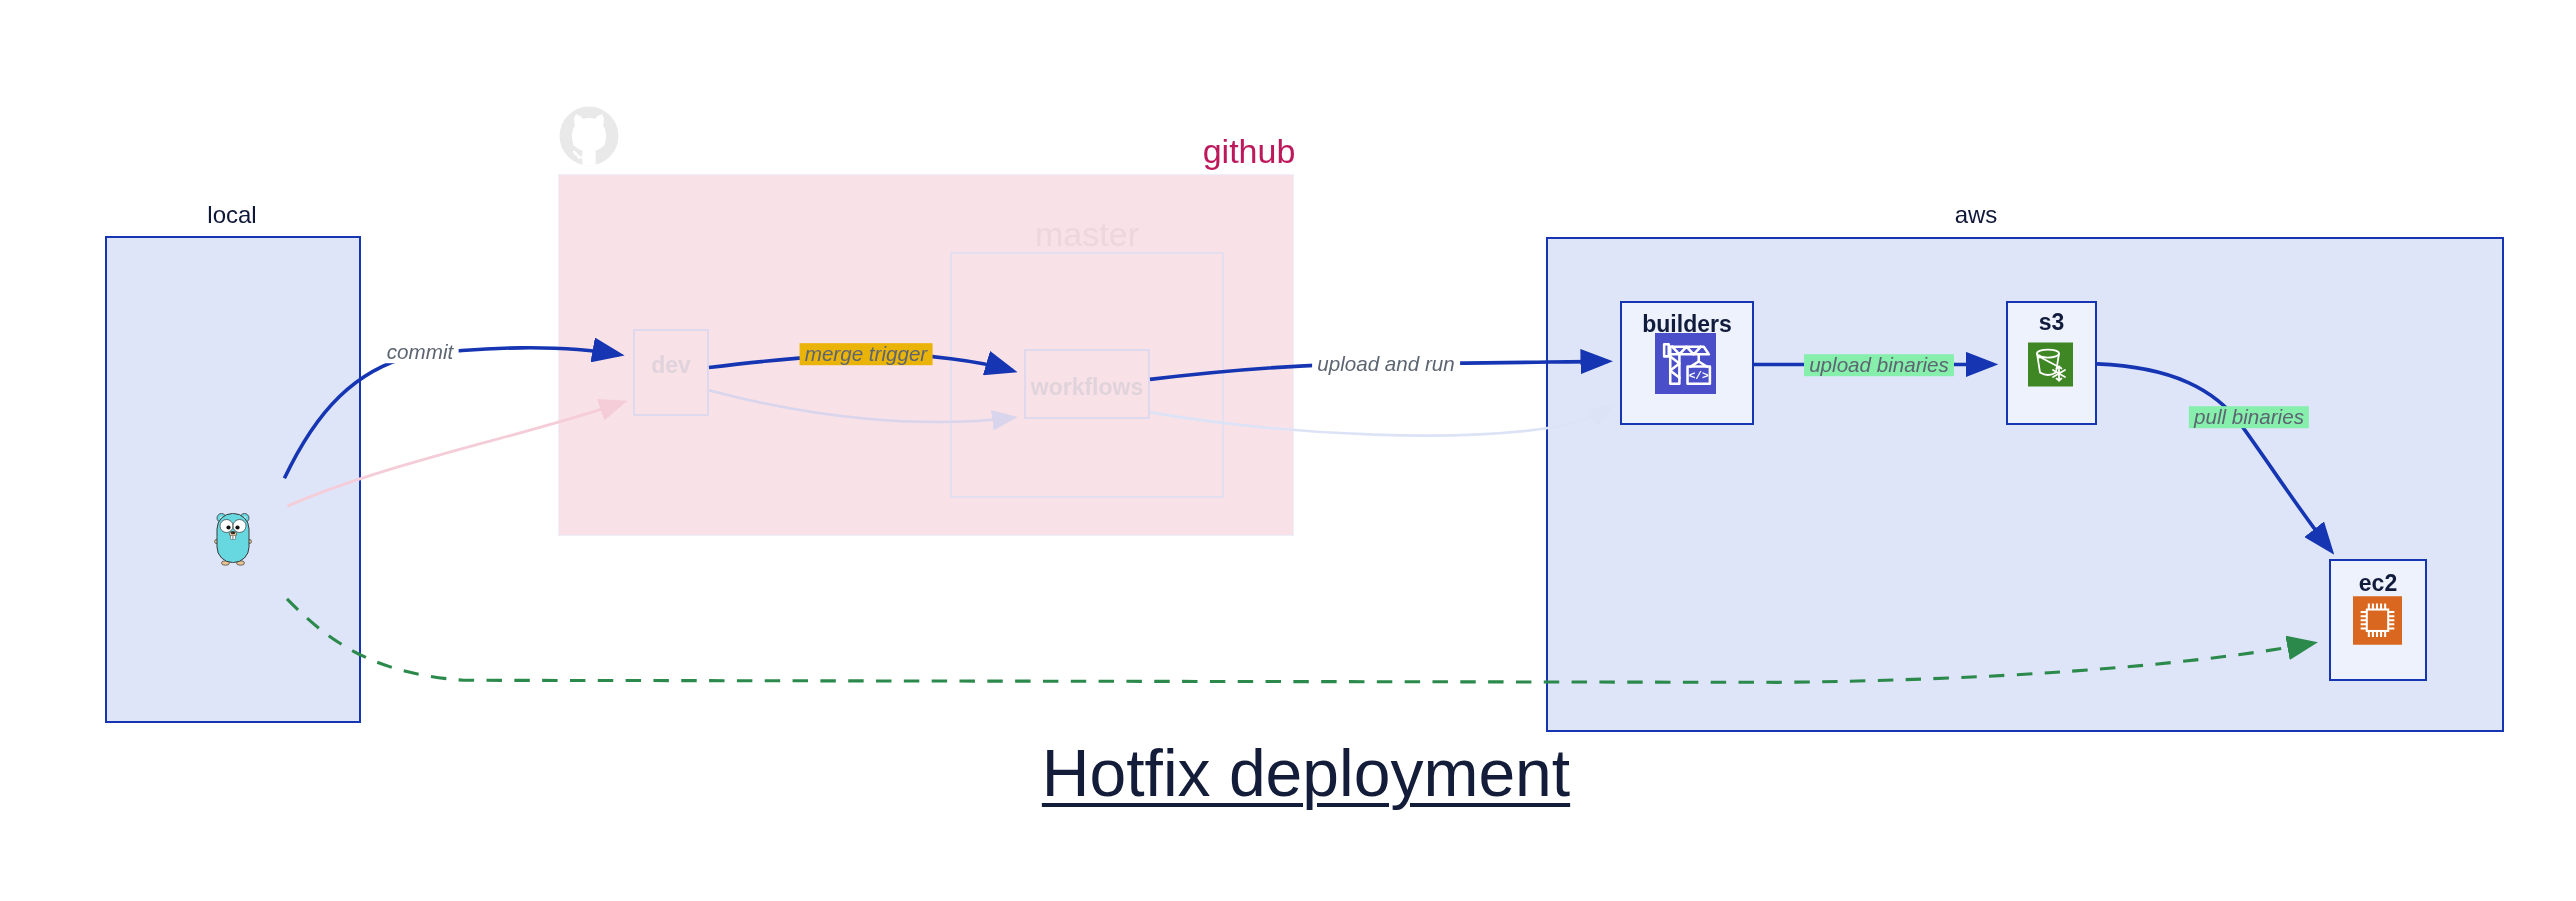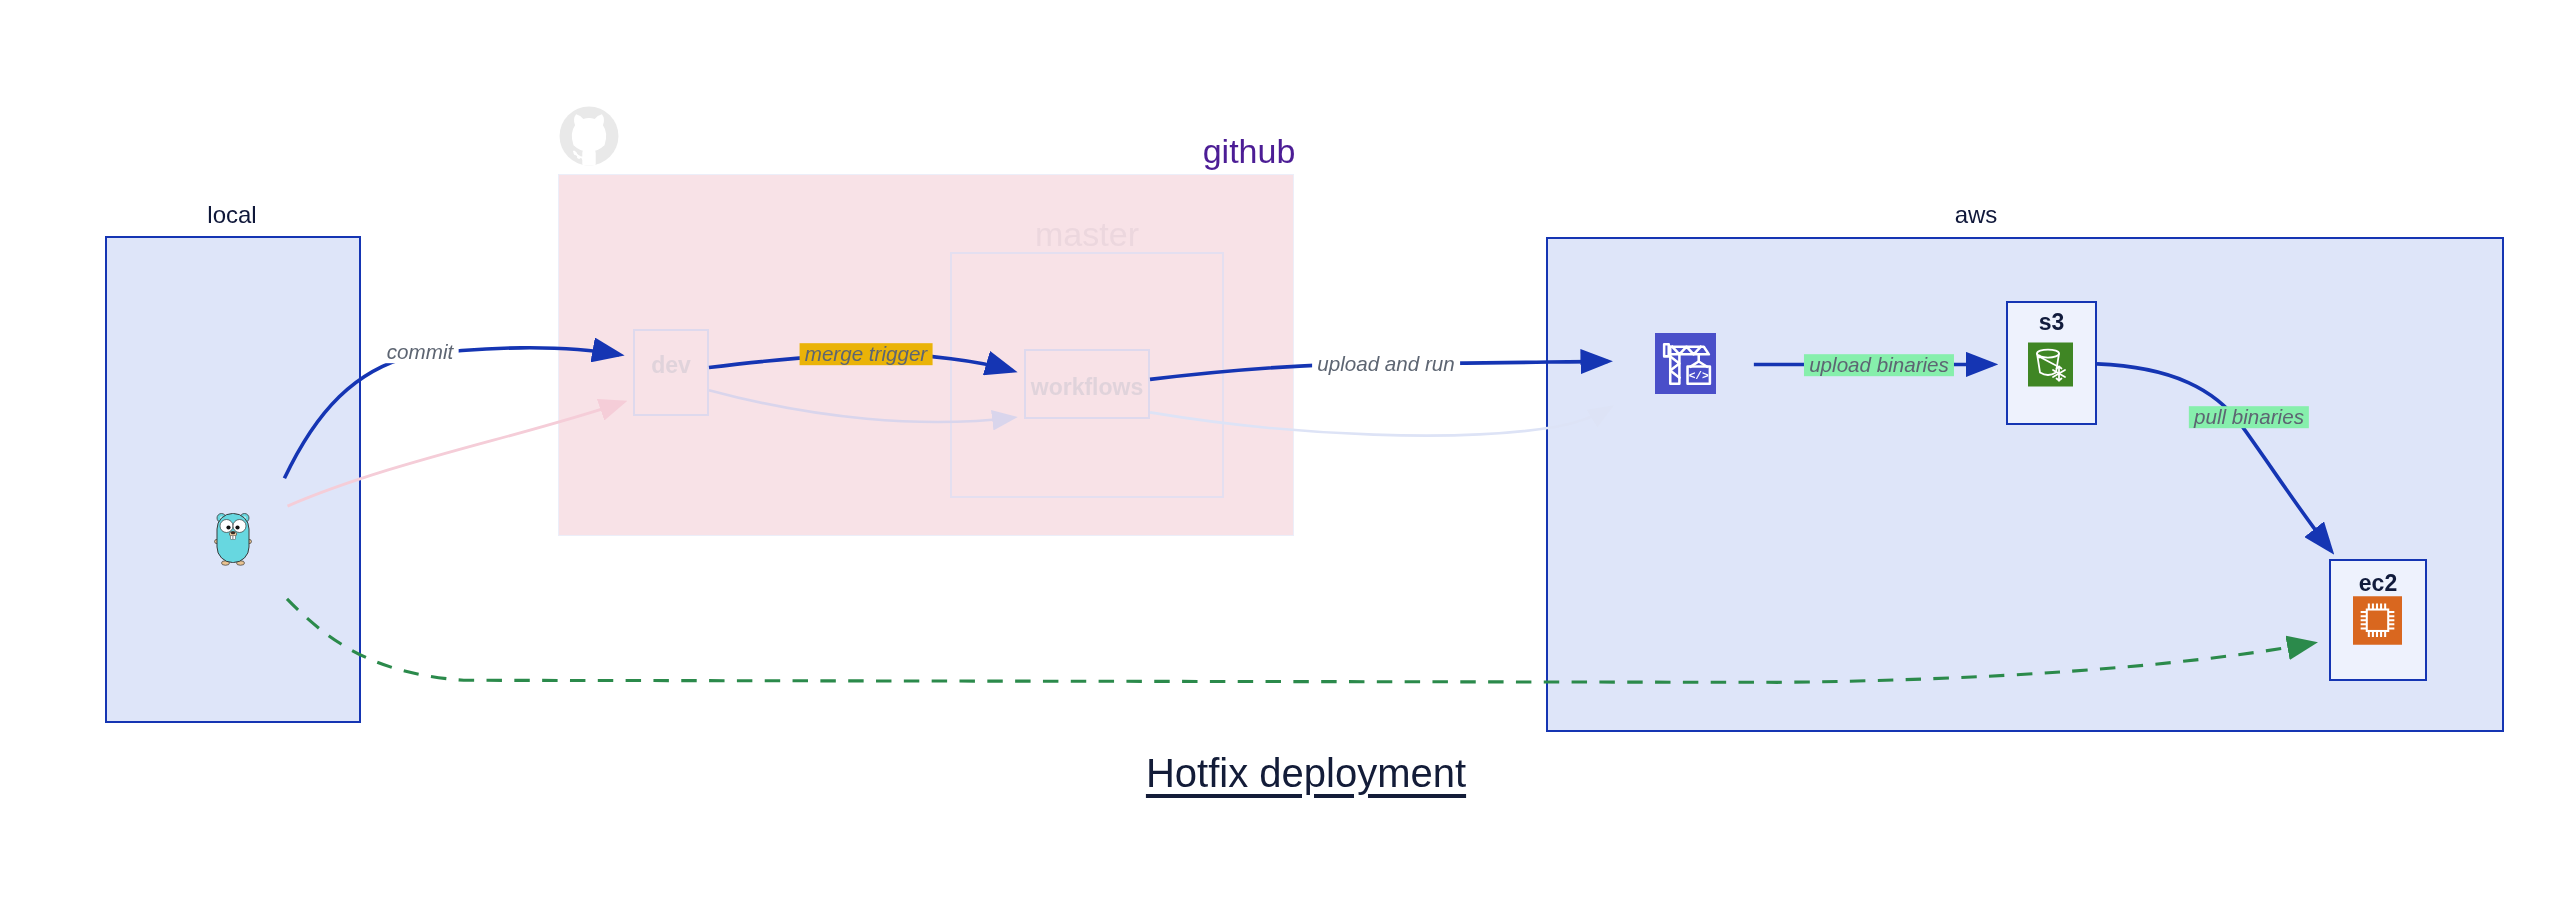--- a/index.html
+++ b/index.html
@@ -17,21 +17,21 @@
   .container.github{
     background:#f8e2e7;border:1.5px solid #eceef9;
   }
   .container.master{
     background:transparent;border:2.1px solid #e4dff0;
   }
   .clabel{
     position:absolute;transform:translate(-50%,-50%);
     font-size:24px;color:#10183a;font-weight:500;line-height:1;white-space:nowrap;
   }
-  .clabel.faded-gray{color:#4c1d95;font-size:34px;}
+  .clabel.faded-gray{color:#be185d;font-size:34px;}
   .clabel.faded-pink{color:#ecd7de;font-size:34px;}
   .node{
     position:absolute;box-sizing:border-box;
     background:#eef2fd;border:2.6px solid #1535b3;
   }
   .node.faded{
     background:transparent;border:2.1px solid #ded9ed;
   }
   .nlabel{
     position:absolute;left:50%;transform:translateX(-50%);
@@ -43,21 +43,21 @@
   .elabel{
     position:absolute;transform:translate(-50%,-50%);
     font-size:20.6px;font-style:italic;color:#5d6572;line-height:1.05;
     white-space:nowrap;z-index:6;padding:0 5.2px;
   }
   .elabel.on-white{background:#ffffff;}
   .elabel.on-pink{background:#eab308;}
   .elabel.on-blue{background:#86efac;}
   .title{
     position:absolute;transform:translate(-50%,-50%);
-    font-size:40px;font-weight:500;color:#131c38;line-height:1;white-space:nowrap;
+    font-size:66px;font-weight:500;color:#131c38;line-height:1;white-space:nowrap;
     text-decoration:underline;text-decoration-thickness:4.1px;text-underline-offset:7.2px;
     z-index:7;
   }
 </style>
 </head>
 <body>
 
 <div class="canvas">
 
   <div class="container local" style="left:105px;top:236px;width:256px;height:487px;"></div>
@@ -112,20 +112,23 @@
   </div>
 
   <div class="node faded" style="left:633px;top:329px;width:76px;height:87px;">
     <div class="nlabel" style="top:23px;">dev</div>
   </div>
 
   <div class="node faded" style="left:1024px;top:349px;width:126px;height:70px;">
     <div class="nlabel" style="top:25px;">workflows</div>
   </div>
 
+  <div class="node" style="left:1620px;top:301px;width:134px;height:124px;">
+    <div class="nlabel" style="top:10.3px;">builders</div>
+  </div>
   <div class="icon" style="left:1655px;top:333px;z-index:3;">
     <svg width="61" height="61" viewBox="0 0 120 120">
       <rect x="0" y="0" width="120" height="120" fill="#4a4fc9"></rect>
       <g stroke="#ffffff" stroke-width="5" fill="none" stroke-linejoin="round" stroke-linecap="square">
         <rect x="18" y="22" width="9" height="24"></rect>
         <path d="M30,27 L96,27 L106,42 L30,42"></path>
         <path d="M34,27 L48,42 L62,27 L76,42 L90,27"></path>
         <path d="M30,27 L30,100 L48,100 L48,42"></path>
         <path d="M30,46 L48,60 L30,74 L48,88"></path>
         <path d="M86,42 L86,56"></path>

